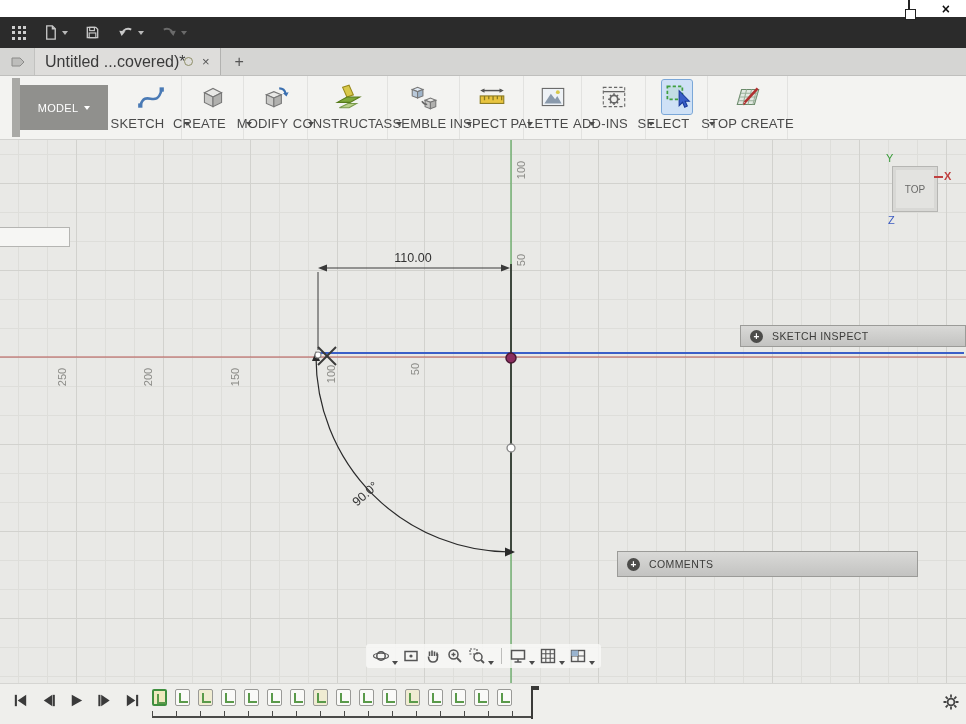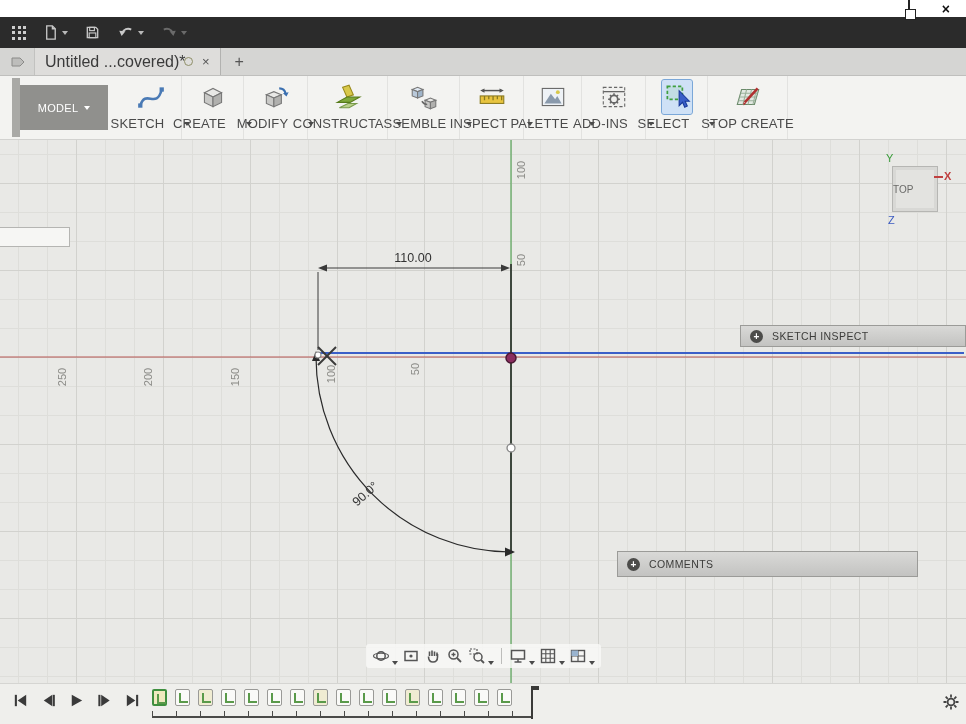--- a/index.html
+++ b/index.html
@@ -58,21 +58,21 @@
   .glabel{position:absolute;font-size:11px;color:#8b8b87;transform:translate(-50%,-50%) rotate(-90deg);white-space:nowrap}
 
   .panelbar{position:absolute;display:flex;align-items:center;gap:9px;background:linear-gradient(#d9d9d7,#c3c3c1);
             border:1px solid #9b9b98;padding:0 9px;font-size:10.5px;color:#3c3c3a;letter-spacing:.4px}
   .expand{min-width:13px;height:13px;border-radius:50%;background:#4c4c4a;color:#fff;font-size:10px;line-height:13px;text-align:center;font-weight:bold}
 
   .browser-collapsed{position:absolute;left:0;top:87px;width:70px;height:20px;background:#f6f6f4;border:1px solid #b5b5b2;border-left:none}
 
   .viewcube{position:absolute;left:884px;top:14px;width:82px;height:76px}
   .vc-face{position:absolute;left:8px;top:12px;width:46px;height:46px;background:#e3e3e0;border:1px solid #b6b6b3;
-           box-shadow:inset 0 0 0 3px #d8d8d5;display:flex;align-items:center;font-size:10px;color:#6a6a68}
+           box-shadow:inset 0 0 0 3px #d8d8d5;display:flex;align-items:center;justify-content:center;font-size:10px;color:#6a6a68}
   .vc-y{position:absolute;left:2px;top:-2px;color:#3a9c3a;font-size:11px}
   .vc-x{position:absolute;left:60px;top:16px;color:#c04040;font-size:11px;font-weight:bold}
   .vc-xtick{position:absolute;left:50px;top:22px;width:9px;height:2px;background:#c04040}
   .vc-z{position:absolute;left:4px;top:60px;color:#3a5ac0;font-size:11px}
 
   .navbar{position:absolute;left:366px;top:504px;display:flex;align-items:center;gap:4px;
           background:rgba(248,248,246,.85);border-radius:3px;padding:3px 6px}
   .nav-btn{display:flex;align-items:flex-end;gap:2px}
   .nav-sep{width:1px;height:16px;background:#bdbdbb;margin:0 3px}
 

